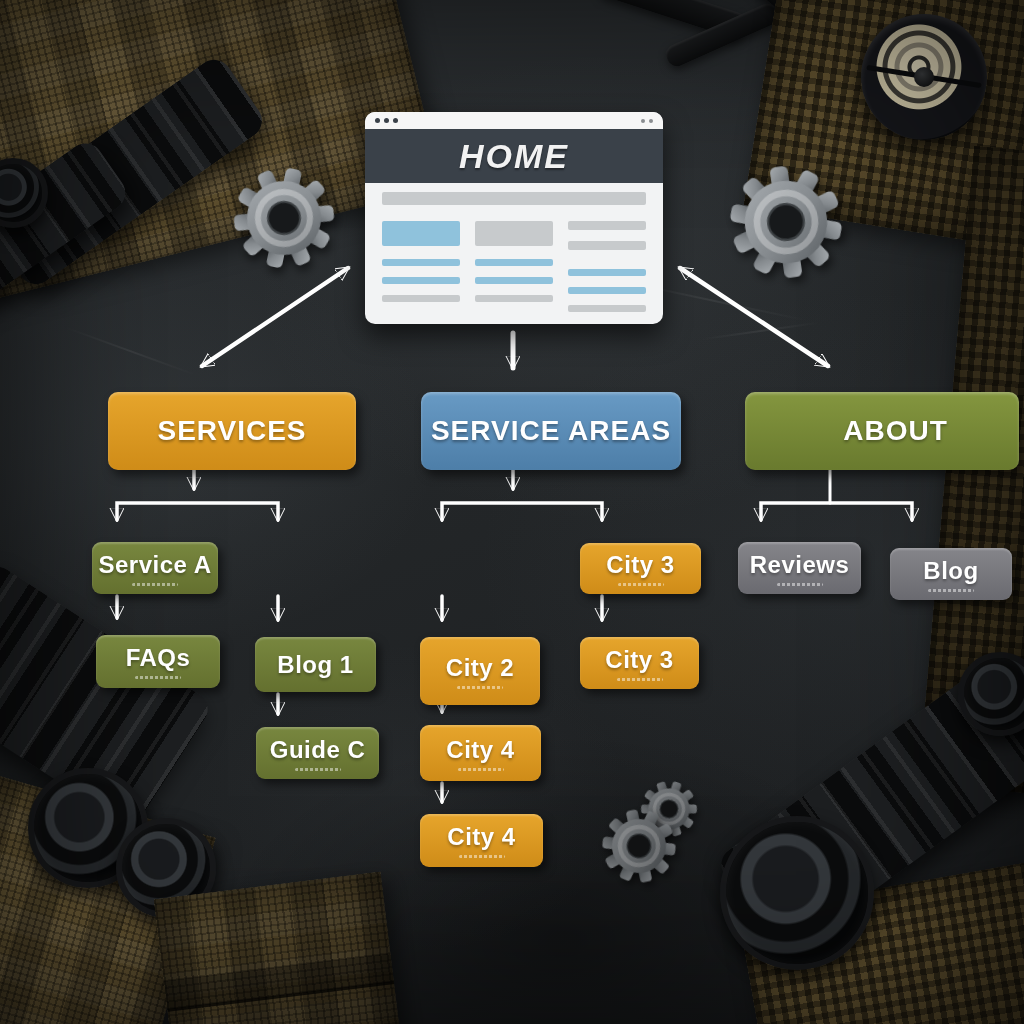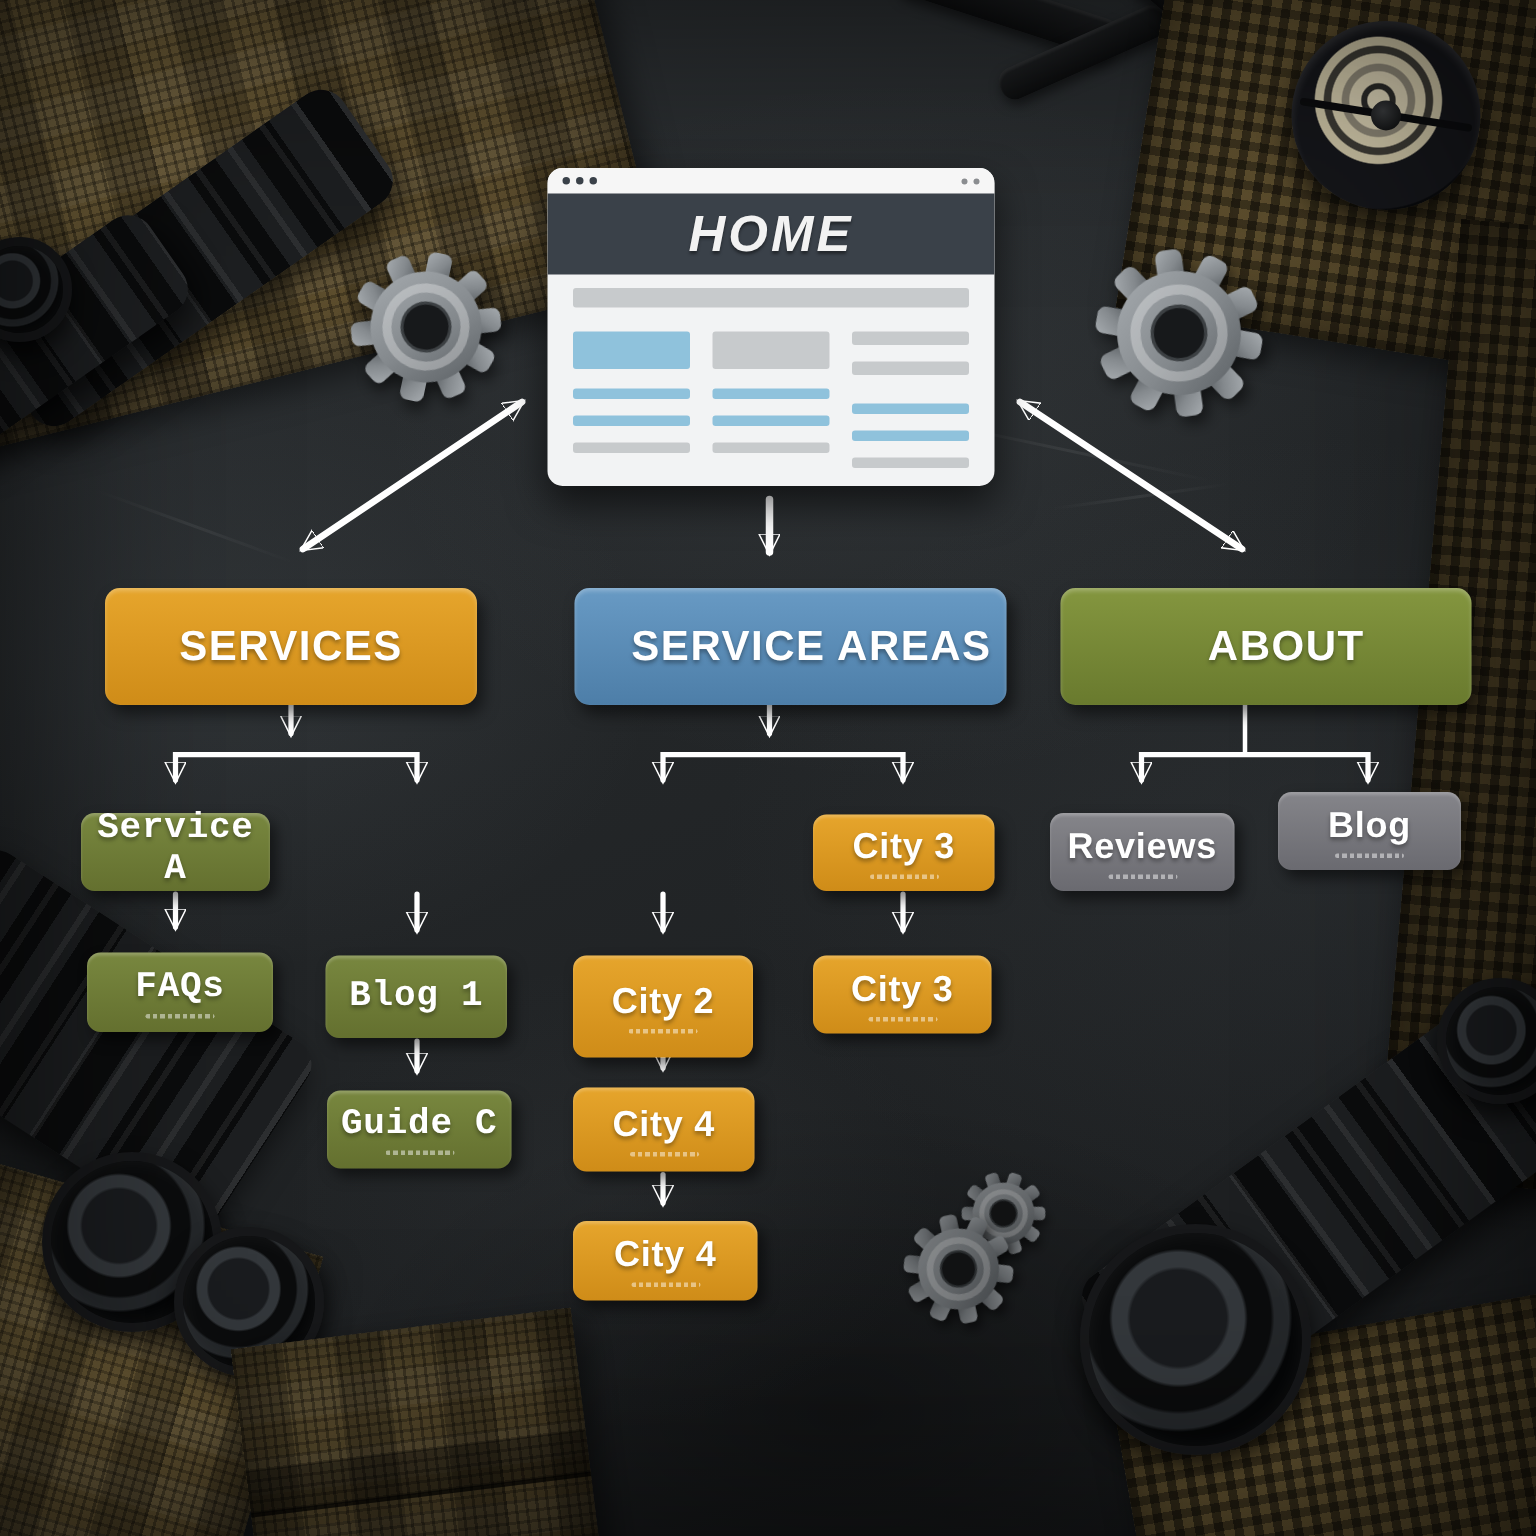--- a/index.html
+++ b/index.html
@@ -54,27 +54,27 @@
   .compass .needle{position:absolute;left:4%;top:48%;width:92%;height:5px;background:#0b0c0e;border-radius:3px;transform:rotate(9deg);}
   .compass .knob{position:absolute;left:50%;top:50%;width:20px;height:20px;margin:-10px 0 0 -10px;border-radius:50%;background:radial-gradient(circle at 40% 35%,#3a3c3e,#08090a);}
   .gear{position:absolute;filter:drop-shadow(3px 5px 5px rgba(0,0,0,.55));}
   .gear.dim{filter:brightness(.72) drop-shadow(2px 4px 4px rgba(0,0,0,.6));}
 
   
   .connectors{position:absolute;inset:0;z-index:4;}
   .connectors path,.connectors line{stroke:var(--arrow,#fff);fill:none;stroke-linecap:round;}
 
   
-  .node{position:absolute;z-index:5;display:flex;flex-direction:column;align-items:center;justify-content:center;color:#fff;text-align:center;}
+  .node{position:absolute;z-index:5;display:flex;flex-direction:column;align-items:center;justify-content:center;color:#fff;text-align:center;margin-left:38px;}
   .lvl1{border-radius:10px;font-size:28px;font-weight:700;letter-spacing:1px;box-shadow:4px 6px 10px rgba(0,0,0,.5), inset 0 2px 3px rgba(255,255,255,.25);text-shadow:0 2px 3px rgba(0,0,0,.35);}
   .child{border-radius:9px;font-size:24px;font-weight:700;letter-spacing:.5px;box-shadow:4px 5px 9px rgba(0,0,0,.5), inset 0 2px 2px rgba(255,255,255,.2);text-shadow:0 2px 3px rgba(0,0,0,.35);}
   .c-orange{background:linear-gradient(180deg,var(--orange,#e6a52c) 0%,var(--orange-dark,#cf8c18) 100%);}
-  .c-blue{background:linear-gradient(180deg,#689ac4 0%,var(--blue-dark,#4d7ea8) 100%);padding-left:28px;}
+  .c-blue{background:linear-gradient(180deg,#689ac4 0%,var(--blue-dark,#4d7ea8) 100%);}
   .c-olive{background:linear-gradient(180deg,var(--olive,#84963f) 0%,var(--olive-dark,#697a2e) 100%);}
-  .c-olive-child{background:linear-gradient(180deg,var(--olive-child,#78873f) 0%,var(--olive-child-dark,#64702f) 100%);font-family:Liberation Mono, monospace;}
+  .c-olive-child{background:linear-gradient(180deg,var(--olive-child,#78873f) 0%,var(--olive-child-dark,#64702f) 100%);}
   .c-gray{background:linear-gradient(180deg,var(--gray-box,#85858a) 0%,var(--gray-box-dark,#6a6a70) 100%);}
   .micro{width:46px;height:3px;margin-top:4px;background:repeating-linear-gradient(90deg,rgba(255,255,255,.85) 0 3px,transparent 3px 5px);opacity:.55;border-radius:2px;}
 
   
   .home-window{position:absolute;left:365px;top:112px;width:298px;height:212px;z-index:5;border-radius:10px;overflow:hidden;background:var(--home-body,#f2f3f4);box-shadow:0 12px 26px rgba(0,0,0,.6);font-style:italic;}
   .hw-titlebar{height:17px;background:#f6f6f6;display:flex;align-items:center;padding:0 10px;justify-content:space-between;}
   .hw-dots,.hw-dots-r{display:flex;gap:4px;}
   .hw-dots span{width:5px;height:5px;border-radius:50%;background:#3a4149;display:block;}
   .hw-dots-r span{width:4px;height:4px;border-radius:50%;background:#8a8d90;display:block;}
   .hw-header{height:54px;background:var(--home-header,#3a4149);color:#f2f2f2;display:flex;align-items:center;justify-content:center;font-size:34px;font-weight:700;letter-spacing:2px;text-shadow:0 2px 2px rgba(0,0,0,.4);}
@@ -282,18 +282,18 @@
   </div>
   <div class="node child c-orange" style="left:382px;top:814px;width:123px;height:53px;">
     <span>City 4</span>
     <div class="micro"></div>
   </div>
 
   <div class="node child c-gray" style="left:700px;top:542px;width:123px;height:52px;">
     <span>Reviews</span>
     <div class="micro"></div>
   </div>
-  <div class="node child c-gray" style="left:852px;top:528px;width:122px;height:52px;">
+  <div class="node child c-gray" style="left:852px;top:548px;width:122px;height:52px;">
     <span>Blog</span>
     <div class="micro"></div>
   </div>
 
 </div>
 
 </body></html>

